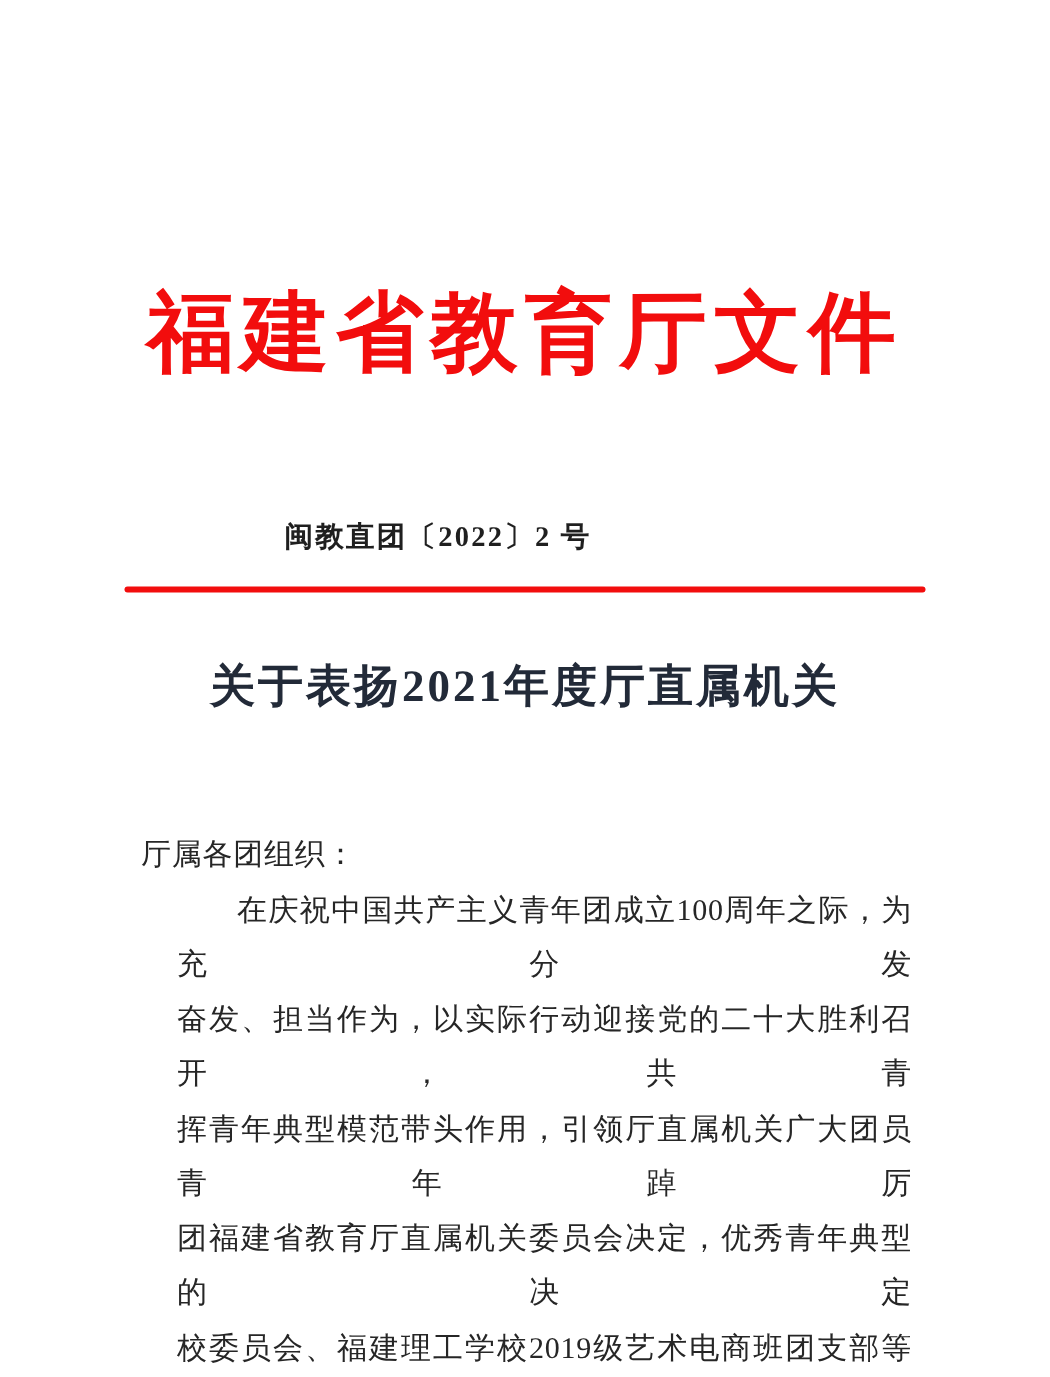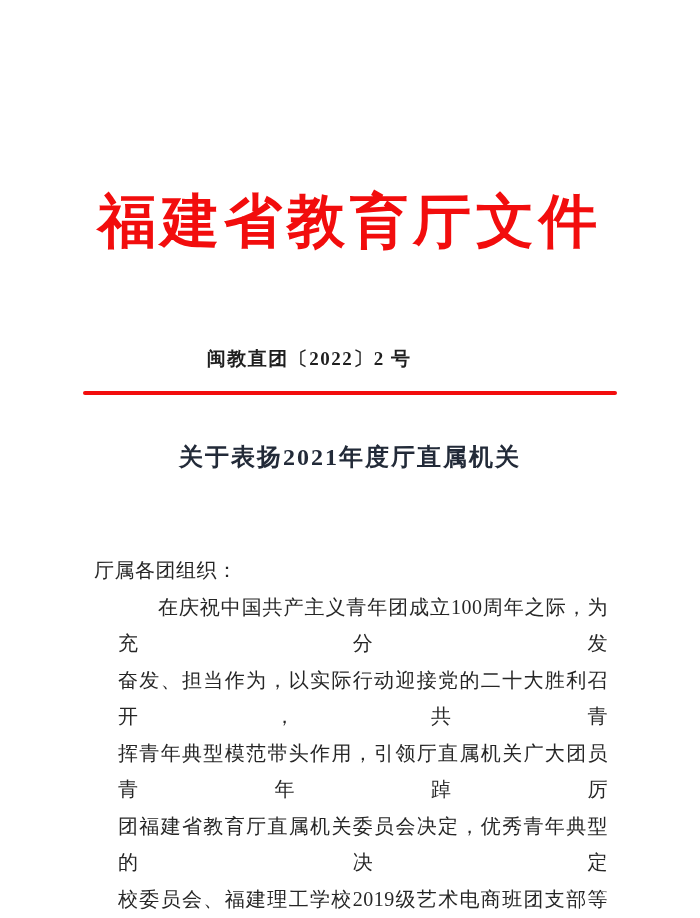--- a/index.html
+++ b/index.html
@@ -35,42 +35,41 @@
     top: 346px;
     left: 0;
     width: 584px;
     text-align: center;
     font-size: 19px;
     line-height: 26px;
     font-weight: 600;
     letter-spacing: 1.5px;
     color: #1f1f1f;
     white-space: nowrap;
-    padding-left: 17px;
   }
   
   .red-divider {
     position: absolute;
     top: 391px;
     left: 83px;
     width: 534px;
     height: 4px;
     background: #f20d0d;
     border-radius: 2px;
   }
   
   .subject {
     position: absolute;
     top: 438px;
     left: 0;
     width: 700px;
     text-align: center;
     color: #222a38;
     font-weight: bold;
-    font-size: 24px;
+    font-size: 30px;
     line-height: 39px;
     letter-spacing: 2px;
     white-space: nowrap;
   }
   
   .body-block {
     position: absolute;
     top: 552px;
     left: 94px;
     width: 514px;

